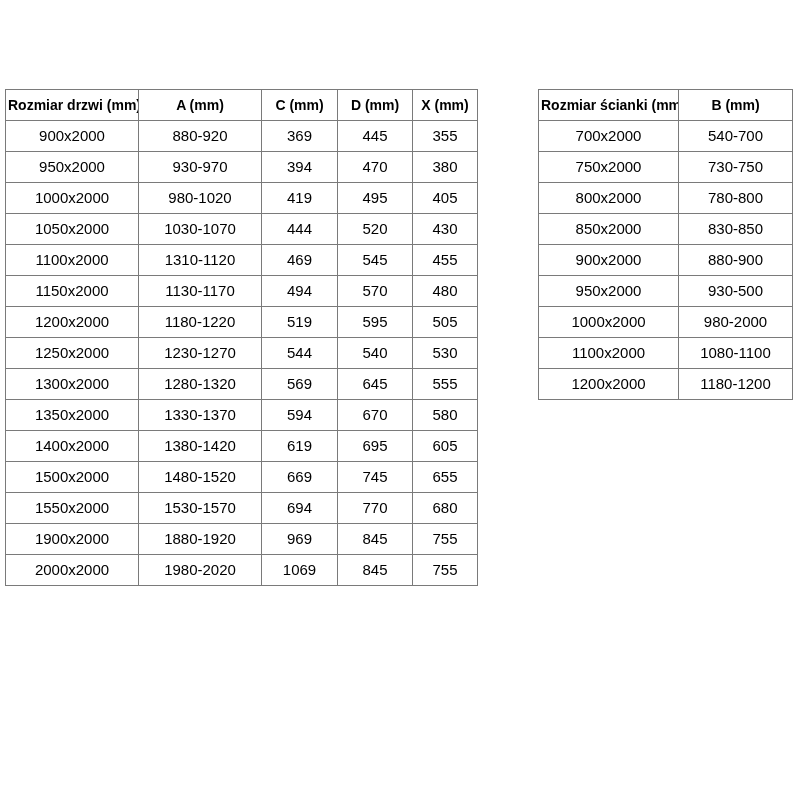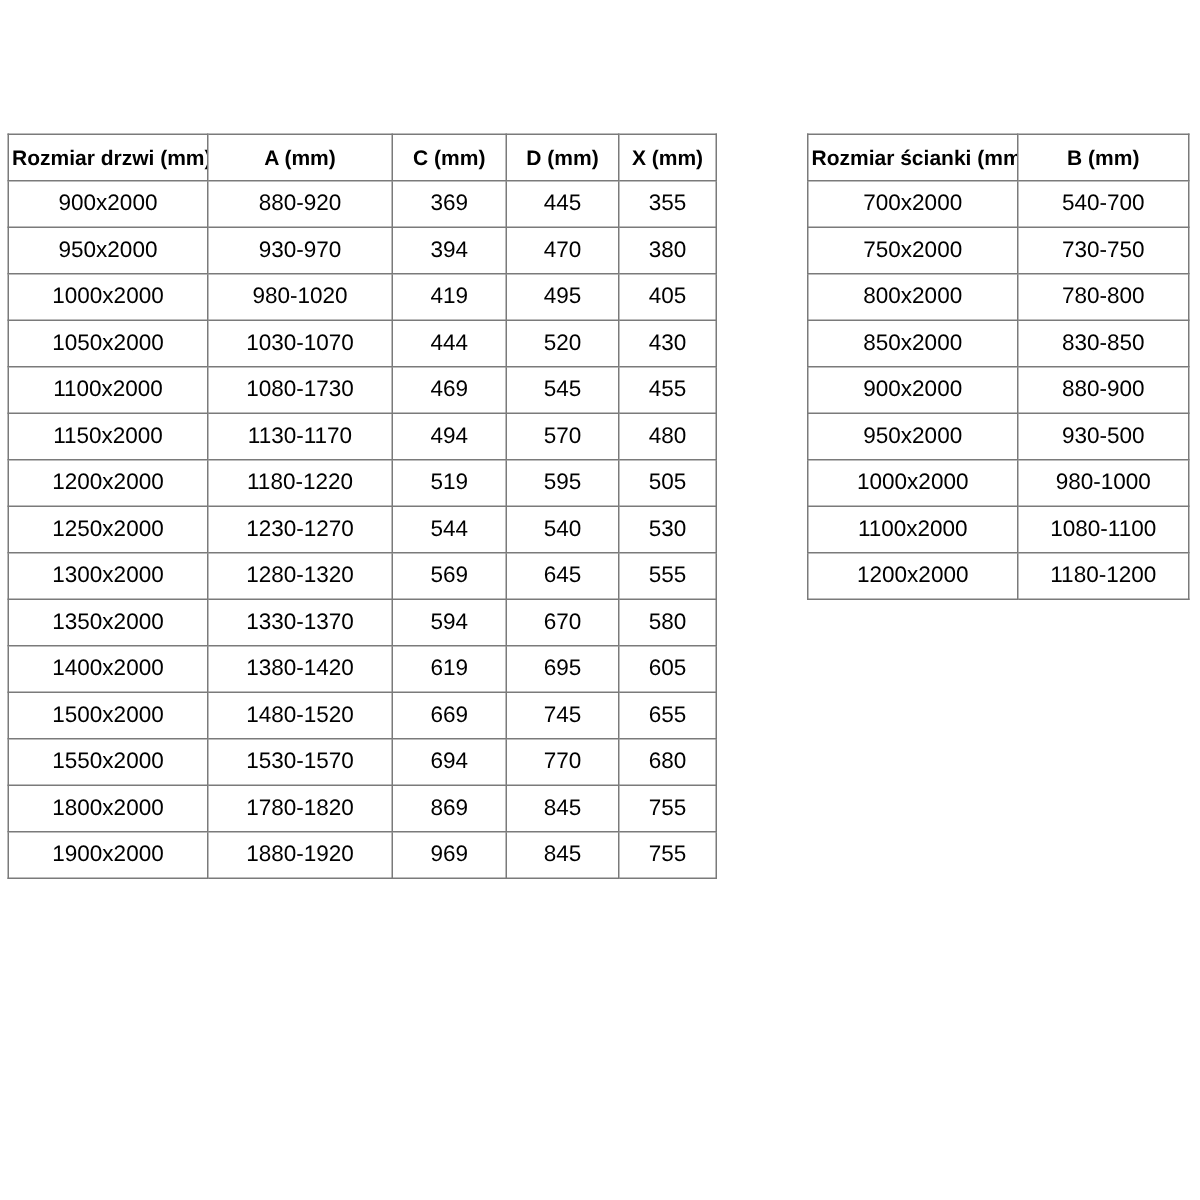--- a/index.html
+++ b/index.html
@@ -95,21 +95,21 @@
         </tr>
         <tr>
           <td>1050x2000</td>
           <td>1030-1070</td>
           <td>444</td>
           <td>520</td>
           <td>430</td>
         </tr>
         <tr>
           <td>1100x2000</td>
-          <td>1080-1730</td>
+          <td>1310-1120</td>
           <td>469</td>
           <td>545</td>
           <td>455</td>
         </tr>
         <tr>
           <td>1150x2000</td>
           <td>1130-1170</td>
           <td>494</td>
           <td>570</td>
           <td>480</td>
@@ -157,30 +157,30 @@
           <td>655</td>
         </tr>
         <tr>
           <td>1550x2000</td>
           <td>1530-1570</td>
           <td>694</td>
           <td>770</td>
           <td>680</td>
         </tr>
         <tr>
-          <td>1800x2000</td>
-          <td>1780-1820</td>
-          <td>869</td>
-          <td>845</td>
-          <td>755</td>
-        </tr>
-        <tr>
           <td>1900x2000</td>
           <td>1880-1920</td>
           <td>969</td>
+          <td>845</td>
+          <td>755</td>
+        </tr>
+        <tr>
+          <td>2000x2000</td>
+          <td>1980-2020</td>
+          <td>1069</td>
           <td>845</td>
           <td>755</td>
         </tr>
       </tbody>
   </table>
 
   <table id="walls-table">
     <colgroup>
       <col style="width:140px">
       <col style="width:114px">
@@ -211,21 +211,21 @@
         <tr>
           <td>900x2000</td>
           <td>880-900</td>
         </tr>
         <tr>
           <td>950x2000</td>
           <td>930-500</td>
         </tr>
         <tr>
           <td>1000x2000</td>
-          <td>980-1000</td>
+          <td>980-2000</td>
         </tr>
         <tr>
           <td>1100x2000</td>
           <td>1080-1100</td>
         </tr>
         <tr>
           <td>1200x2000</td>
           <td>1180-1200</td>
         </tr>
       </tbody>

